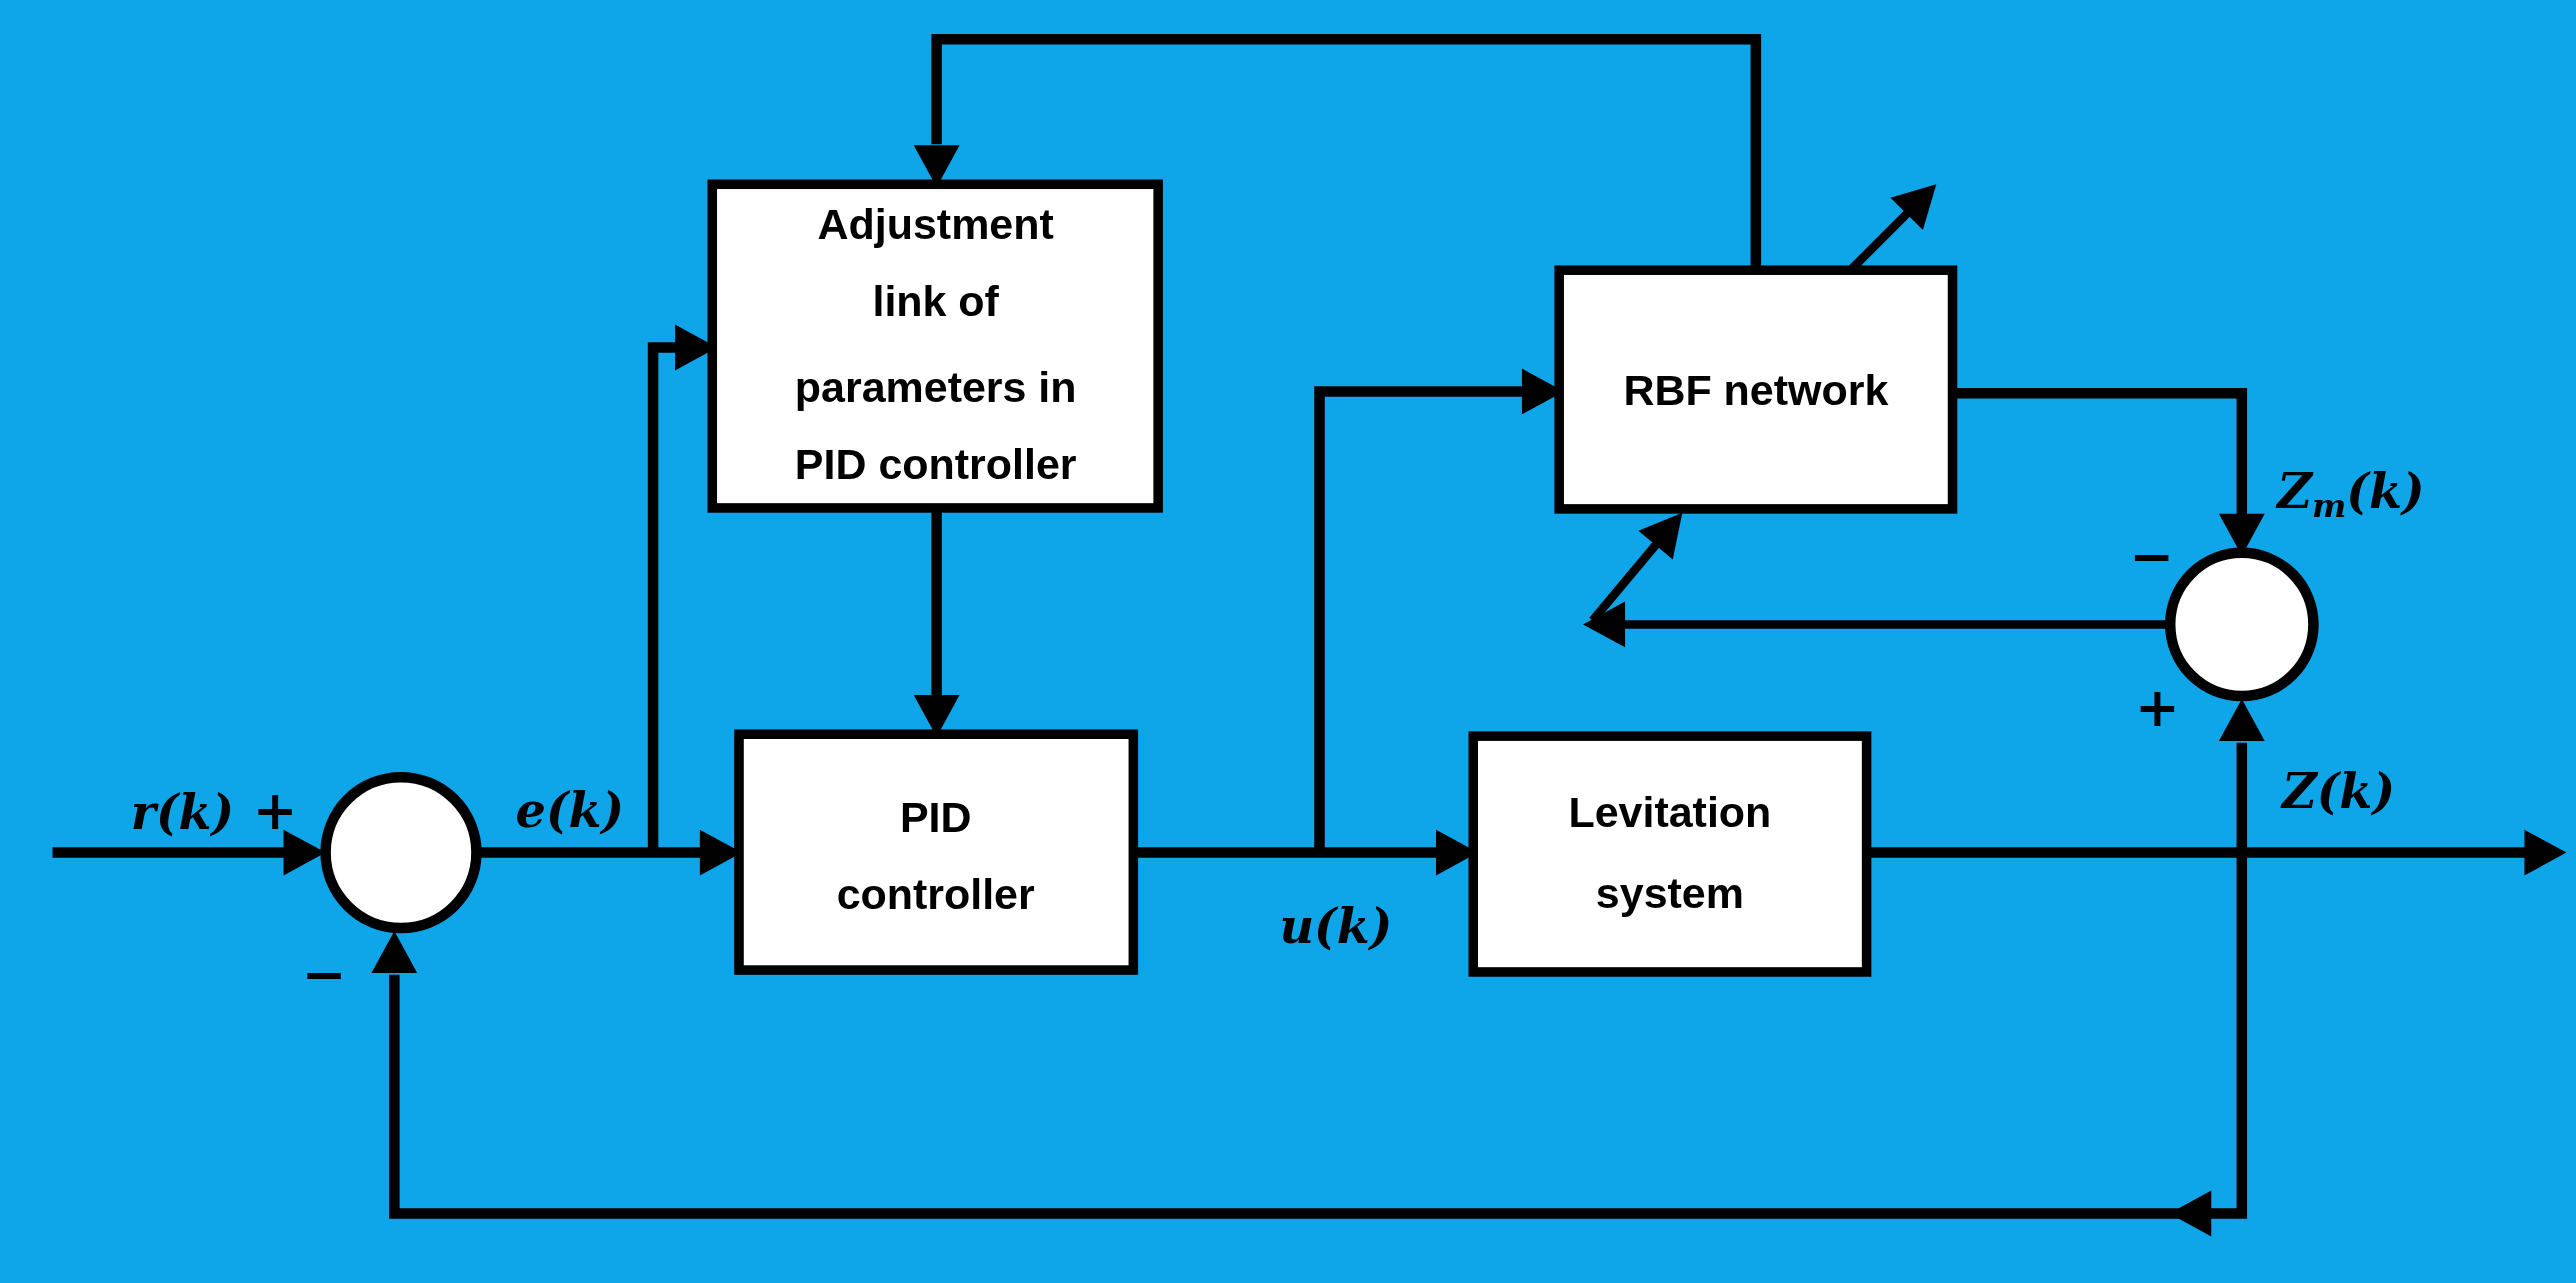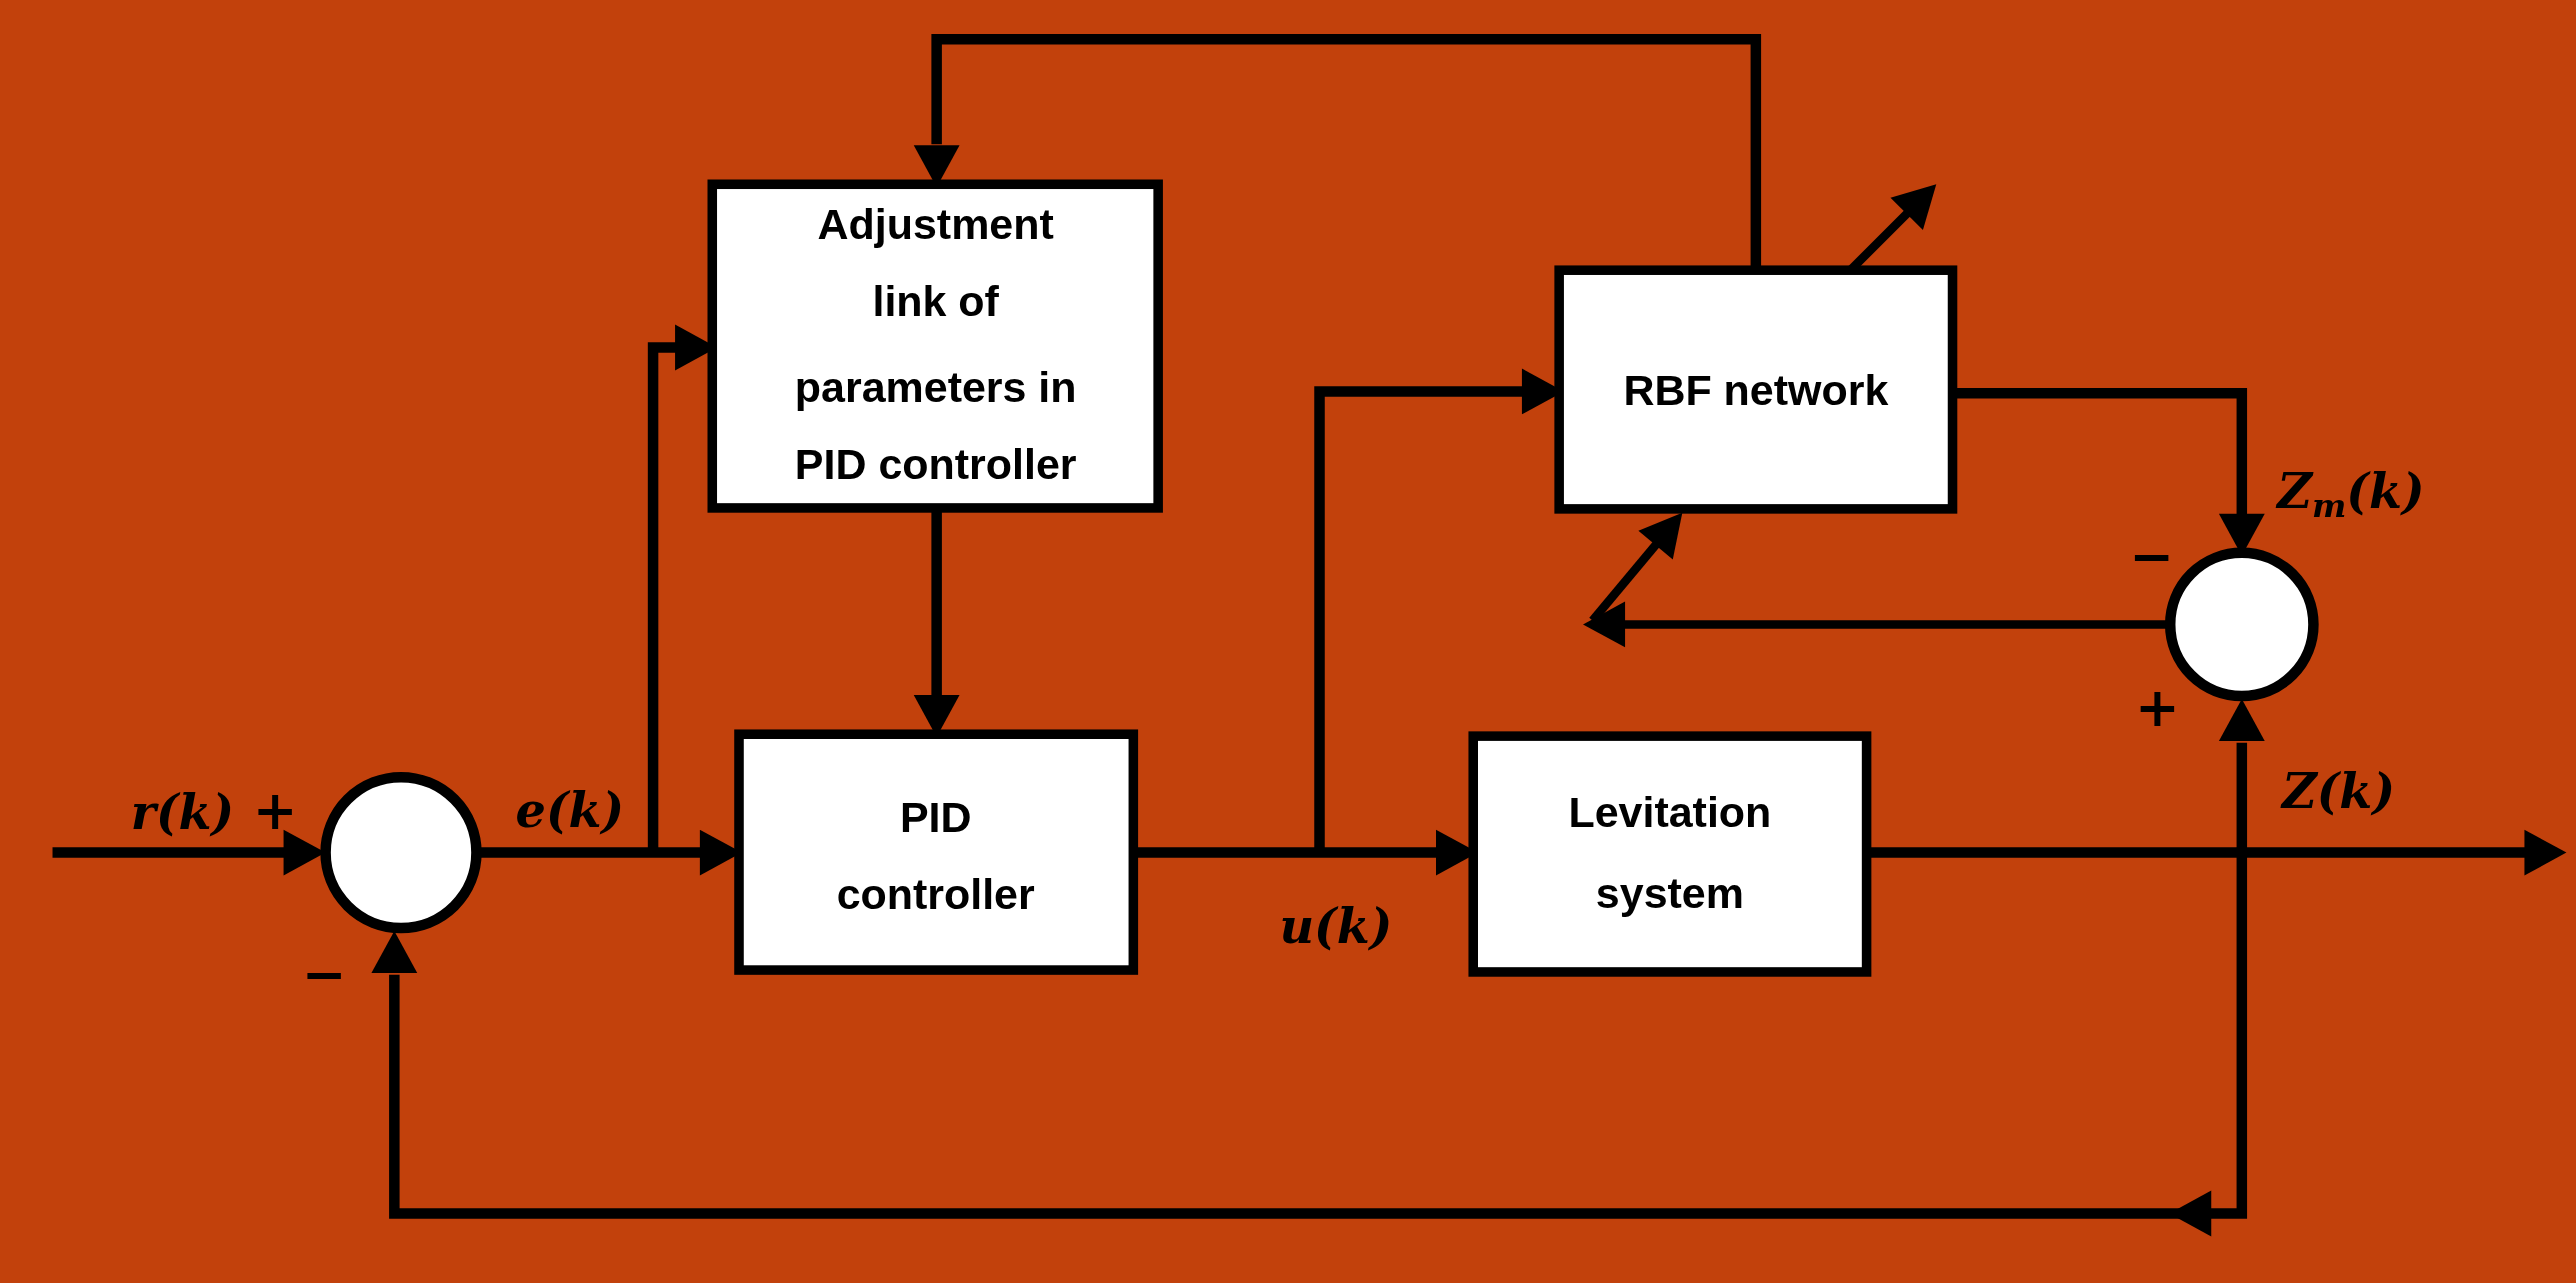--- a/index.html
+++ b/index.html
@@ -2,21 +2,21 @@
 <html><head>
 <meta charset="utf-8">
 <style>
   html, body {
     margin: 0;
     padding: 0;
     background: #ffffff;
   }
   .diagram-wrap {
     width: 100%;
-    background: #c2410c;
+    background: #0ea5e9;
     text-decoration: underline;
   }
   svg { display: block; width: 100%; height: auto; }
 
   .flow  { stroke: #000; stroke-width: 11; fill: none; stroke-linejoin: miter; }
   .thin  { stroke: #000; stroke-width: 9;  fill: none; stroke-linejoin: miter; }
   .box   { fill: #fff; stroke: #000; stroke-width: 10; }
   .sumcircle { fill: #fff; stroke: #000; stroke-width: 11; }
   .ah    { fill: #000; stroke: none; }
 

